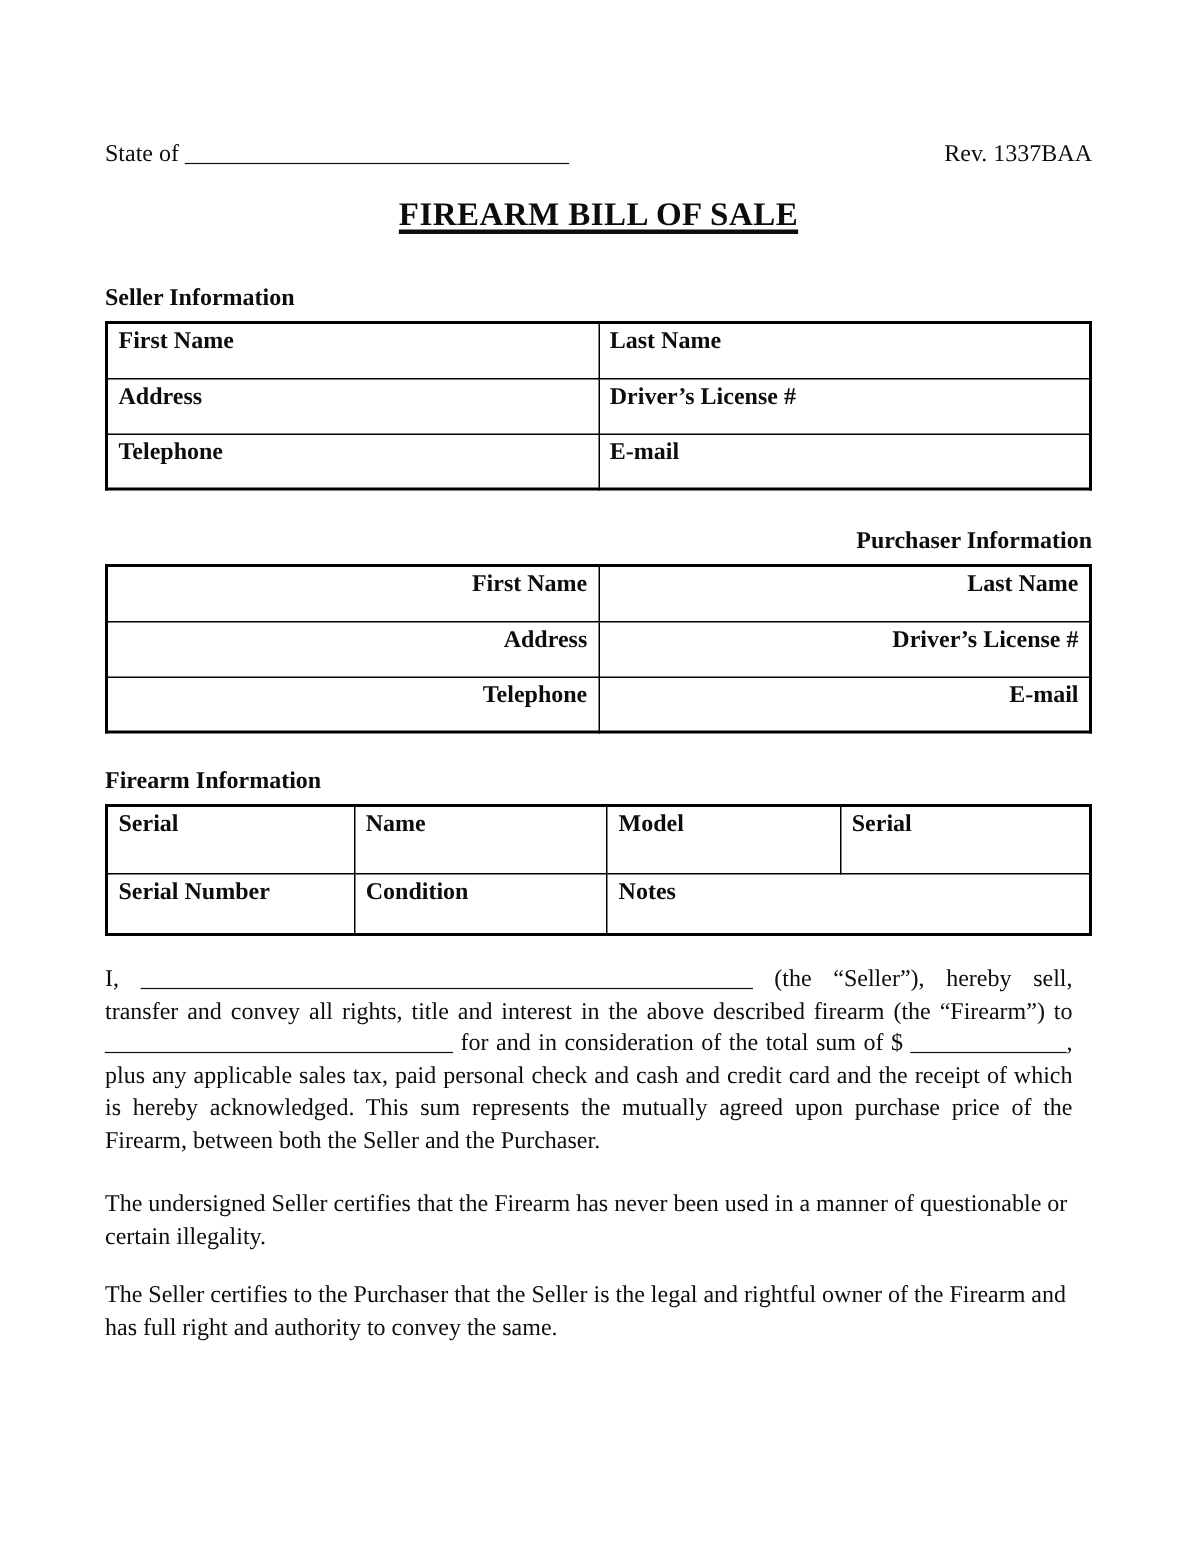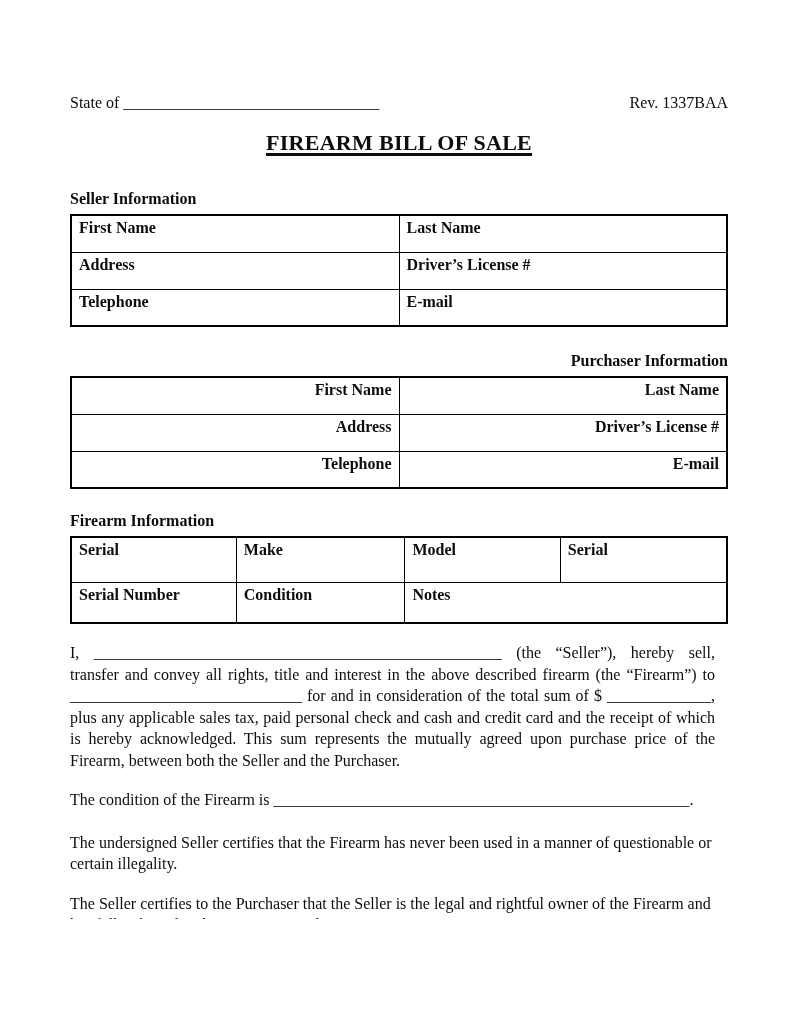--- a/index.html
+++ b/index.html
@@ -152,21 +152,21 @@
       <table class="doc-table firearm-table">
         <colgroup>
           <col style="width:25.2%">
             <col style="width:25.7%">
             <col style="width:23.7%">
             <col style="width:25.4%">
         </colgroup>
         <tbody>
           <tr class="fa-row1">
             <td>Serial</td>
-            <td>Make</td>
+            <td>Name</td>
             <td>Model</td>
             <td>Serial</td>
           </tr>
           <tr class="fa-row2">
             <td>Serial Number</td>
             <td class="cell-bottom">Condition</td>
             <td colspan="2">Notes</td>
           </tr>
         </tbody>
       </table>
@@ -174,24 +174,20 @@
 
     <p class="para p-sale">
       <span>I,</span>
       <span class="blank">___________________________________________________</span>
       <span>(the “Seller”), hereby sell, transfer and convey all rights, title and interest in the above described firearm (the “Firearm”) to</span>
       <span class="blank">_____________________________</span>
       <span>for and in consideration of the total sum of $</span>
       <span class="blank">_____________</span><span>, plus any applicable sales tax, paid personal check and cash and credit card and the receipt of which is hereby acknowledged. This sum represents the mutually agreed upon purchase price of the Firearm, between both the Seller and the Purchaser.</span>
     </p>
 
-    <p class="para p-condition">
-      <span>The condition of the Firearm is</span>
-      <span class="blank">____________________________________________________</span><span>.</span>
-    </p>
 
     <p class="para p-certify1">The undersigned Seller certifies that the Firearm has never been used in a manner of questionable or certain illegality.</p>
 
     <p class="para p-certify2">The Seller certifies to the Purchaser that the Seller is the legal and rightful owner of the Firearm and has full right and authority to convey the same.</p>
 
   </div>
 
   <svg class="logo" width="54" height="60" viewBox="0 0 54 60" xmlns="http://www.w3.org/2000/svg">
     <polygon points="38,1 47,1 47,10" fill="#2f46d4"></polygon>
     <path d="M11 2 H33 L45 14 V44 Q45 46 43 46 H9 Q7 46 7 44 V4 Q7 2 9 2 Z" fill="#0c0c0c"></path>

